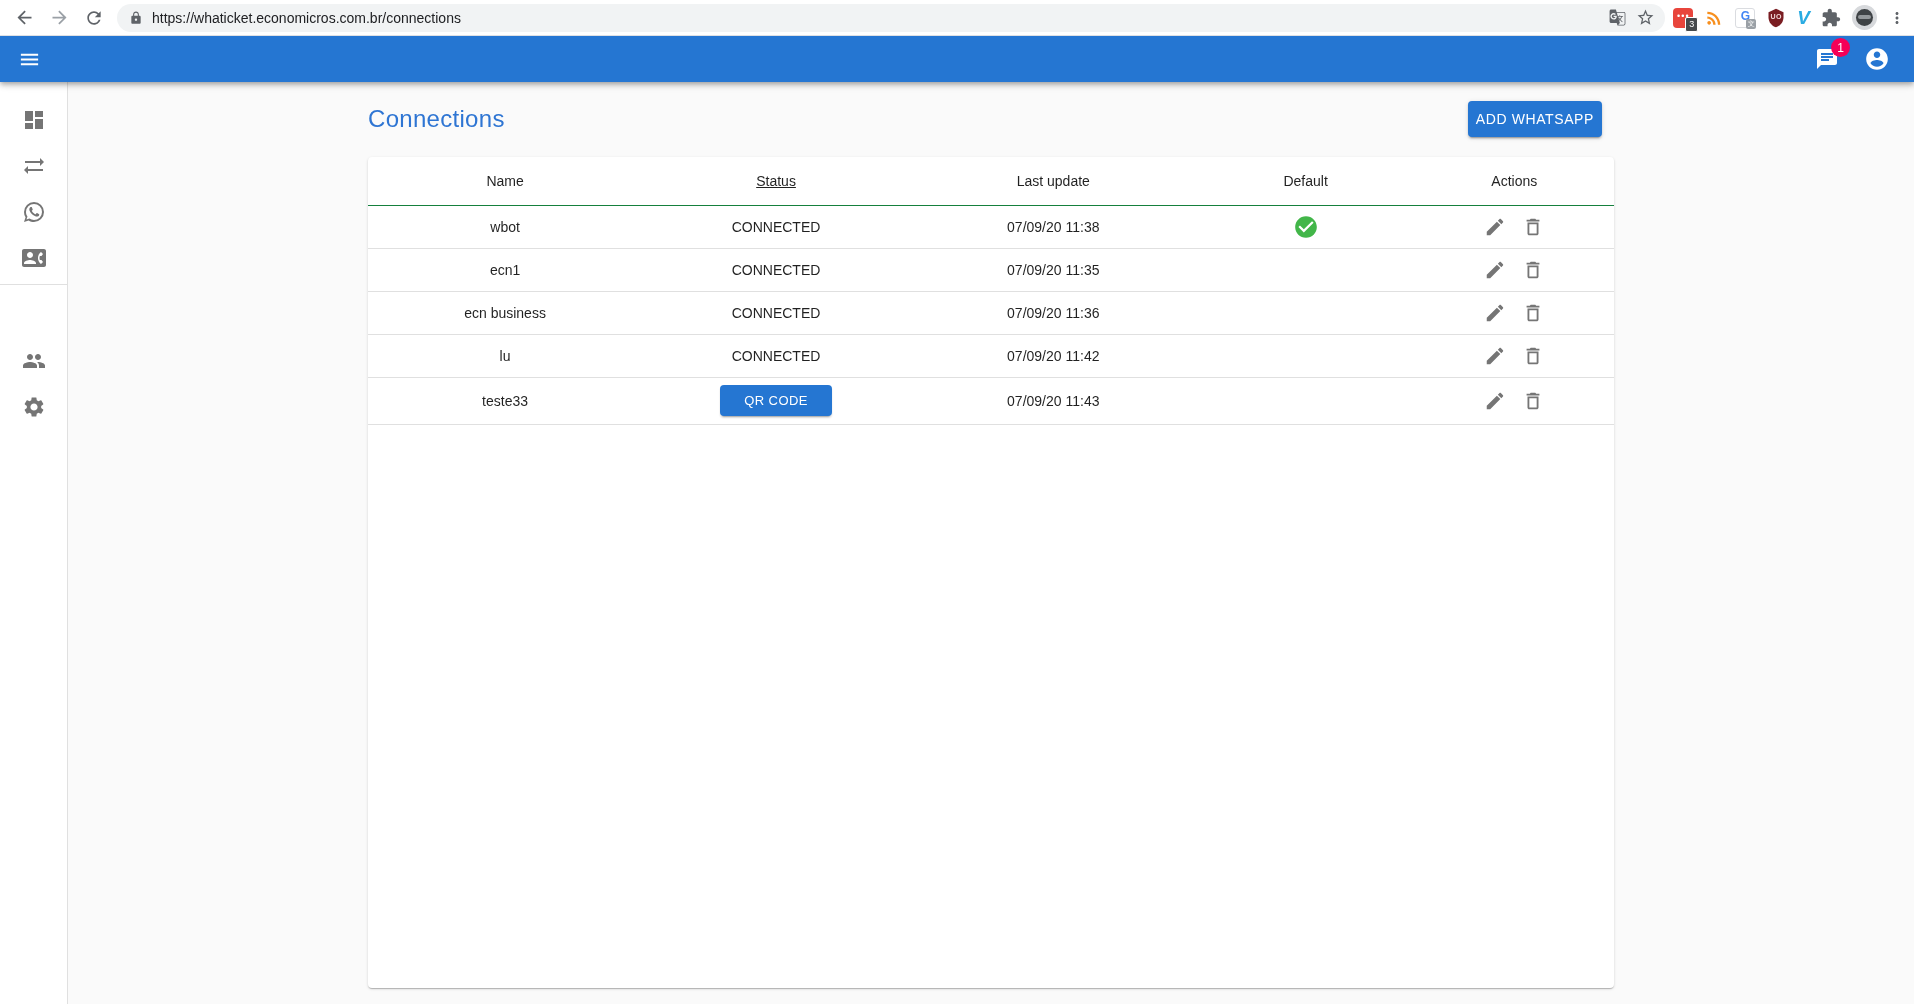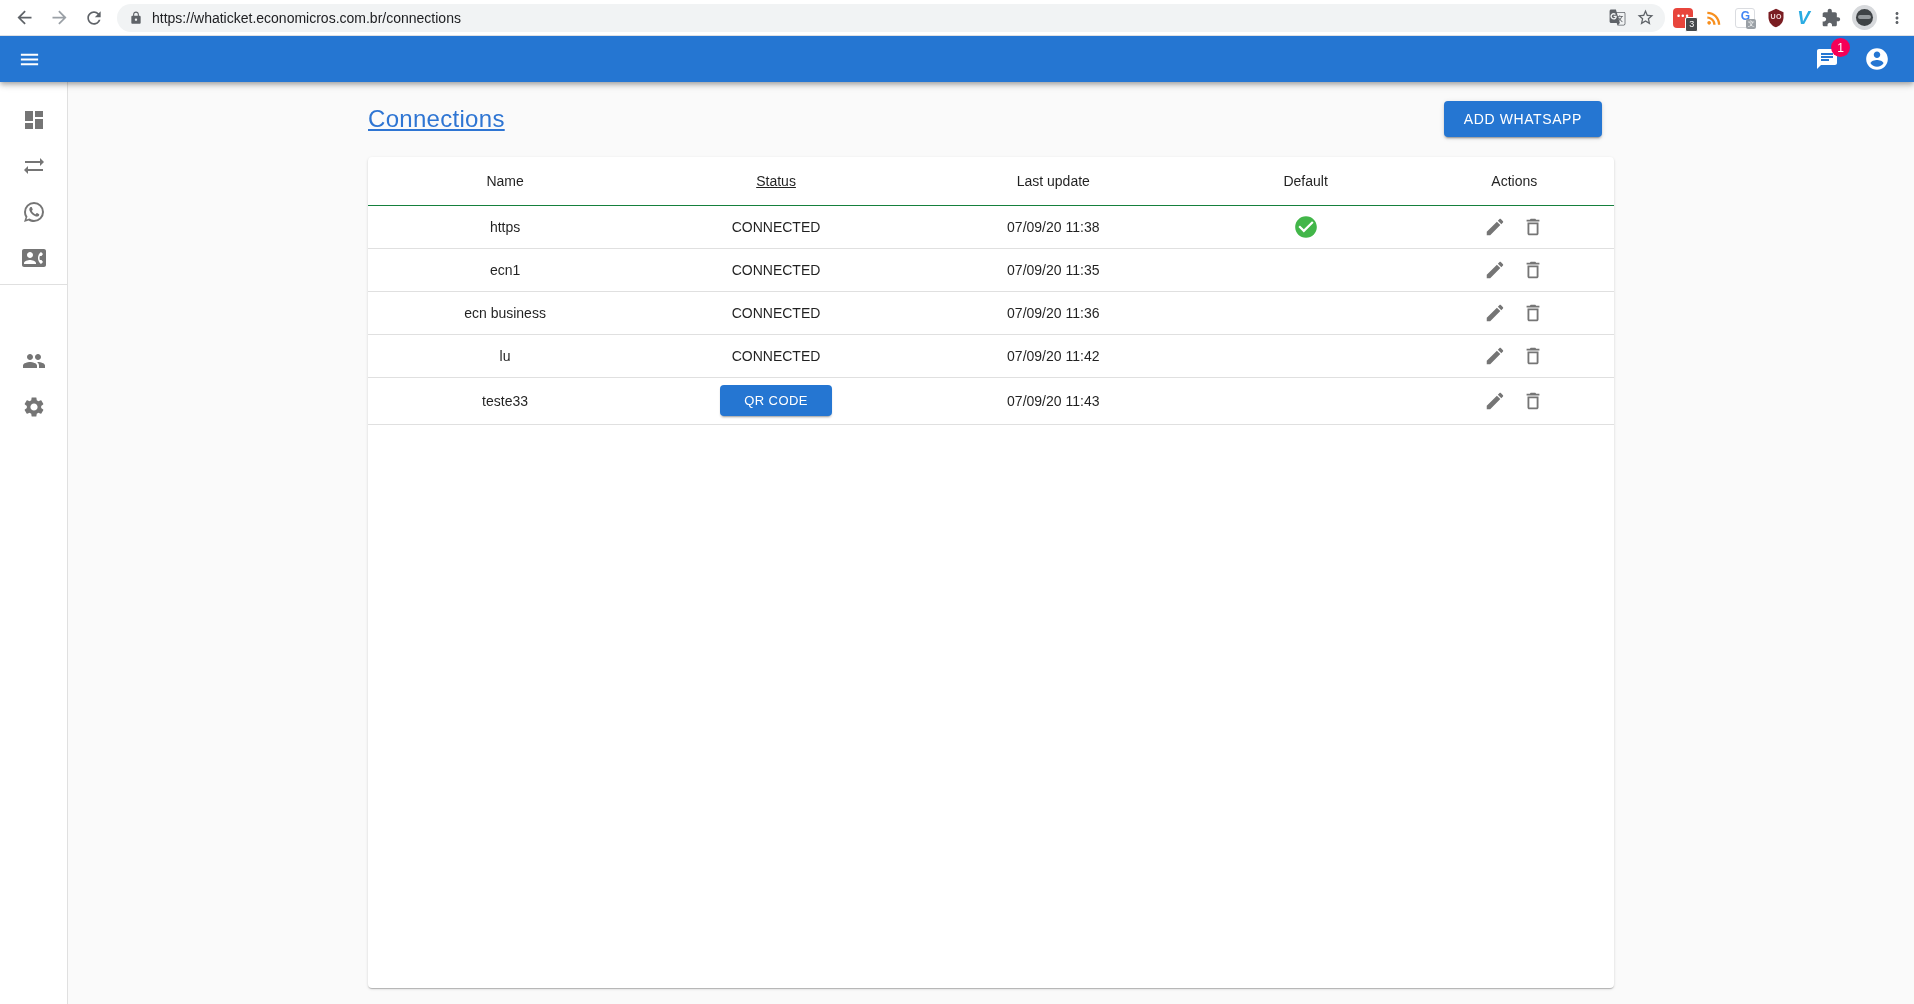--- a/index.html
+++ b/index.html
@@ -48,22 +48,22 @@
     border-right:1px solid rgba(0,0,0,0.12); display:flex; flex-direction:column; align-items:center;
     padding-top:15px; z-index:20; }
   .side-item { width:48px; height:46px; display:flex; align-items:center; justify-content:center; }
   .side-divider { width:100%; border:none; border-top:1px solid #e0e0e0; margin:3px 0 0 0; }
   .side-gap { height:53px; }
 
   
   .content { position:absolute; top:82px; left:68px; right:0; bottom:0; background:#fafafa; overflow:hidden; }
   .container { width:1246px; margin:0 auto; }
   .page-header { margin-top:18px; height:37px; display:flex; align-items:center; justify-content:space-between; }
-  .page-title { font-size:24px; font-weight:400; color:#2e75d3; letter-spacing:0.3px;text-decoration:underline; }
-  .add-btn { height:36px; padding:0 20px; background:#2576d2; color:#fff; border-radius:4px;
+  .page-title { font-size:24px; font-weight:400; color:#2e75d3; letter-spacing:0.3px; }
+  .add-btn { height:36px; padding:0 8px; background:#2576d2; color:#fff; border-radius:4px;
     font-size:14px; font-weight:500; letter-spacing:0.6px; margin-right:12px;
     box-shadow:0 3px 1px -2px rgba(0,0,0,.2), 0 2px 2px 0 rgba(0,0,0,.14), 0 1px 5px 0 rgba(0,0,0,.12); }
   .card { margin-top:20px; height:831px; background:#fff; border-radius:4px; overflow:hidden;
     box-shadow:0 1px 3px rgba(0,0,0,.14), 0 1px 1px rgba(0,0,0,.10), 0 2px 1px -1px rgba(0,0,0,.12); }
 
   table { width:100%; border-collapse:collapse; color:rgba(0,0,0,0.87); }
   th { height:48px; font-size:14px; font-weight:500; text-align:center; border-bottom:1px solid #15803d; }
   td { height:43px; font-size:14px; text-align:center; border-bottom:1px solid #e0e0e0; }
   tr.qr-row td { height:47px; }
   .col-name{width:22%;} .col-status{width:21.5%;text-decoration:underline;} .col-update{width:23%;} .col-default{width:17.5%;} .col-actions{width:16%;}
@@ -200,21 +200,21 @@
           <tr>
             <th class="col-name">Name</th>
             <th class="col-status">Status</th>
             <th class="col-update">Last update</th>
             <th class="col-default">Default</th>
             <th class="col-actions">Actions</th>
           </tr>
         </thead>
         <tbody>
           <tr>
-            <td>https</td>
+            <td>wbot</td>
             <td>CONNECTED</td>
             <td>07/09/20 11:38</td>
             <td>
               <span class="default-wrap">
                   <svg width="26" height="26" viewBox="0 0 24 24" fill="#42b649">
                     <path d="M12 2C6.48 2 2 6.48 2 12s4.48 10 10 10 10-4.48 10-10S17.52 2 12 2zm-2 15l-5-5 1.41-1.41L10 14.17l7.59-7.59L19 8l-9 9z"></path>
                   </svg>
                 </span>
             </td>
             <td>

